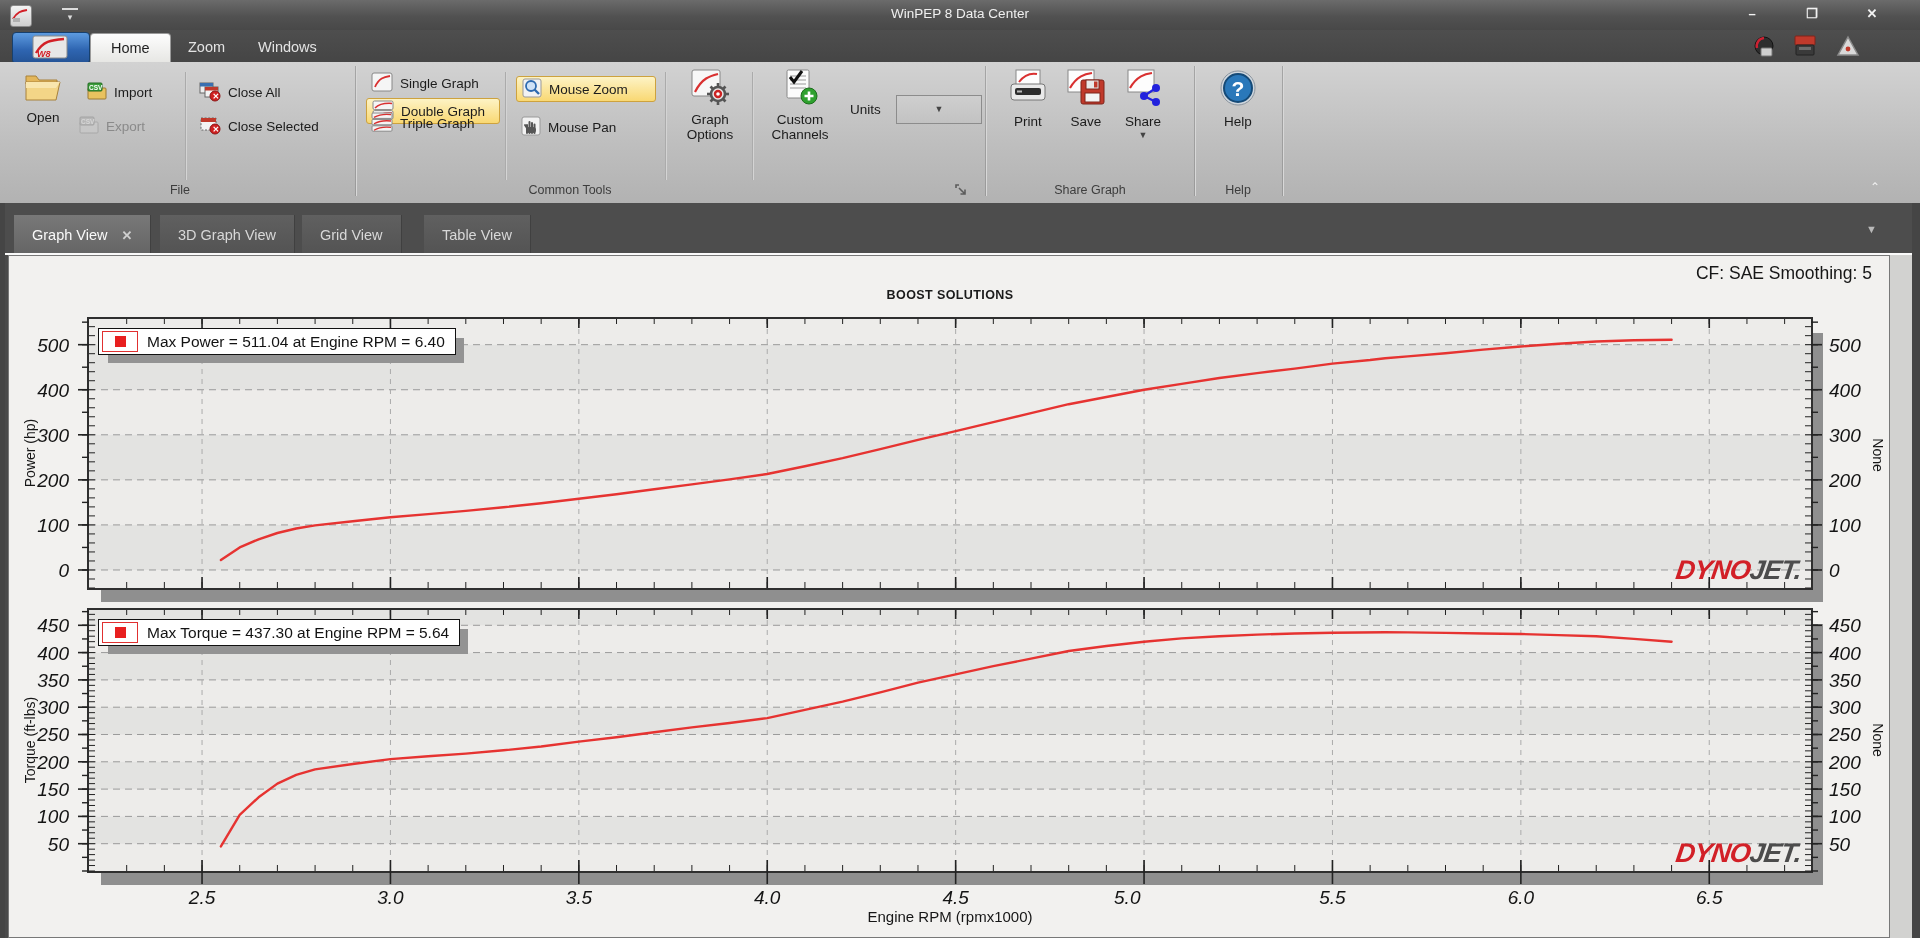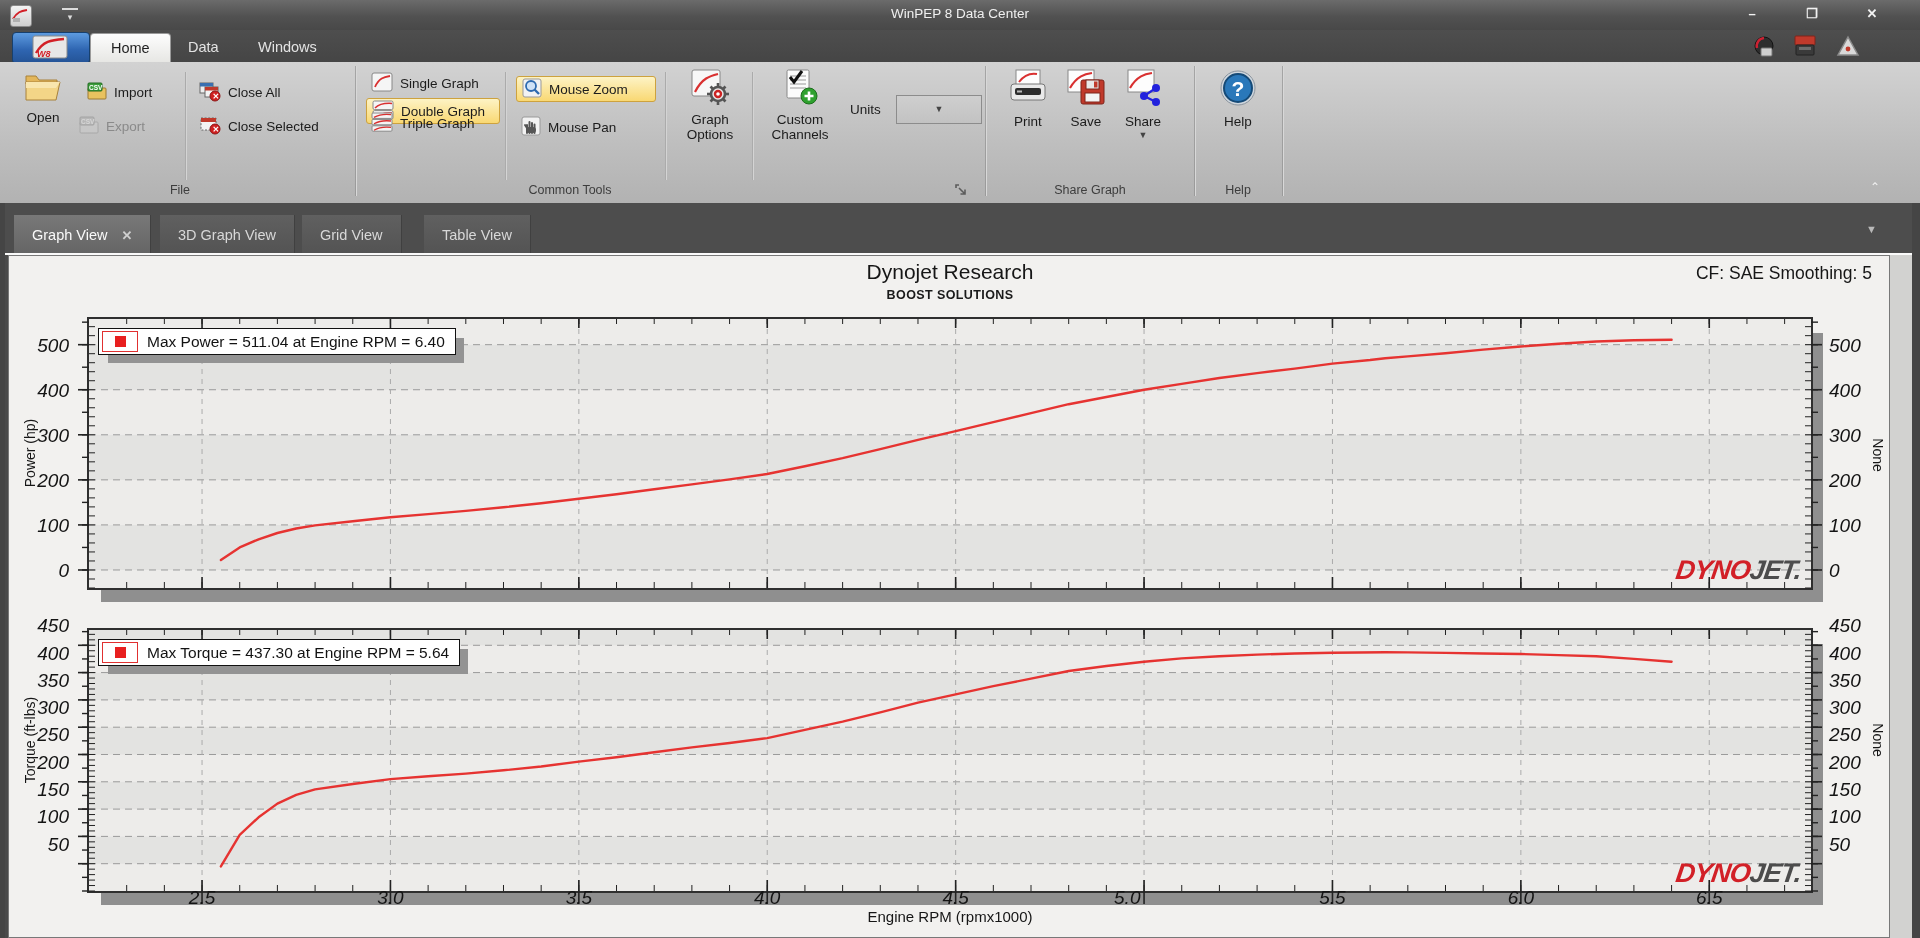--- a/index.html
+++ b/index.html
@@ -103,21 +103,21 @@
 
   <div id="tabrow" class="abs">
     <div id="appbutton" class="abs">
       <svg width="74" height="28" viewBox="0 0 74 28">
           <rect x="20" y="3" width="34" height="22" rx="2" fill="#e7e7e7" stroke="#8a8a8a"></rect>
           <path d="M23,20 C30,8 38,7 51,6" stroke="#d22027" stroke-width="2.4" fill="none"></path>
           <text x="24" y="24" font-size="9" font-style="italic" font-weight="bold" fill="#d22027">W8</text>
         </svg>
     </div>
     <div class="abs rtab active" style="left:90px;">Home</div>
-    <div class="abs rtab" style="left:168px;">Data</div>
+    <div class="abs rtab" style="left:168px;">Zoom</div>
     <div class="abs rtab" style="left:238px;">Windows</div>
 
     <div class="abs" style="left:1752px;top:4px;">
       <svg width="24" height="24" viewBox="0 0 24 24">
           <circle cx="12" cy="12" r="9" fill="#2e2e2e" stroke="#111"></circle>
           <path d="M5,14 A8,8 0 0 1 12,4" stroke="#c23" stroke-width="2.5" fill="none"></path>
           <rect x="9" y="14" width="11" height="8" rx="1" fill="#cfcfcf" stroke="#777"></rect>
         </svg>
     </div>
     <div class="abs" style="left:1792px;top:4px;">
@@ -339,21 +339,20 @@
     </div>
     <div class="abs" id="vtab-overflow">▼</div>
   </div>
   <div id="panel-topline" class="abs"></div>
 
   <div id="panel" class="abs"></div>
   <div id="gutter" class="abs"></div>
   <div class="abs frame" style="left:0;top:203px;width:5px;height:735px;"></div>
   <div class="abs frame" style="left:1912px;top:203px;width:8px;height:735px;"></div>
 
-  <div id="hdr-title" class="abs">Dynojet Research</div>
   <div id="hdr-sub" class="abs">BOOST SOLUTIONS</div>
   <div id="hdr-cf" class="abs">CF: SAE Smoothing: 5</div>
 
   <div id="power-chart" class="abs plot" style="left:87px;top:317px;width:1726px;height:273px;">
       <svg width="1722" height="269">
         <rect x="0" y="250.97654941373534" width="1722" height="18.02345058626466" fill="#edecea"></rect>
         <rect x="0" y="205.9179229480737" width="1722" height="45.05862646566163" fill="#e3e3e1"></rect>
         <rect x="0" y="160.85929648241205" width="1722" height="45.05862646566166" fill="#edecea"></rect>
         <rect x="0" y="115.80067001675044" width="1722" height="45.058626465661604" fill="#e3e3e1"></rect>
         <rect x="0" y="70.74204355108876" width="1722" height="45.05862646566169" fill="#edecea"></rect>
@@ -582,21 +581,21 @@
       </svg>
     <div class="legend">
       <div class="swatchbox">
           <div class="swatch"></div>
         </div>
       <div class="ltext">Max Power = 511.04 at Engine RPM = 6.40</div>
     </div>
     <div class="watermark"><span class="wm-red">DYNO</span><span class="wm-dark">JET.</span></div>
   </div>
 
-  <div id="torque-chart" class="abs plot" style="left:87px;top:628px;width:1726px;height:265px;">
+  <div id="torque-chart" class="abs plot" style="left:87px;top:608px;width:1726px;height:265px;">
       <svg width="1722" height="261">
         <rect x="0" y="233.69874476987448" width="1722" height="27.30125523012552" fill="#edecea"></rect>
         <rect x="0" y="206.39748953974896" width="1722" height="27.30125523012552" fill="#e3e3e1"></rect>
         <rect x="0" y="179.09623430962344" width="1722" height="27.30125523012552" fill="#edecea"></rect>
         <rect x="0" y="151.79497907949792" width="1722" height="27.30125523012552" fill="#e3e3e1"></rect>
         <rect x="0" y="124.4937238493724" width="1722" height="27.30125523012552" fill="#edecea"></rect>
         <rect x="0" y="97.19246861924688" width="1722" height="27.30125523012552" fill="#e3e3e1"></rect>
         <rect x="0" y="69.89121338912136" width="1722" height="27.30125523012552" fill="#edecea"></rect>
         <rect x="0" y="42.58995815899581" width="1722" height="27.301255230125548" fill="#e3e3e1"></rect>
         <rect x="0" y="15.288702928870293" width="1722" height="27.30125523012552" fill="#edecea"></rect>

